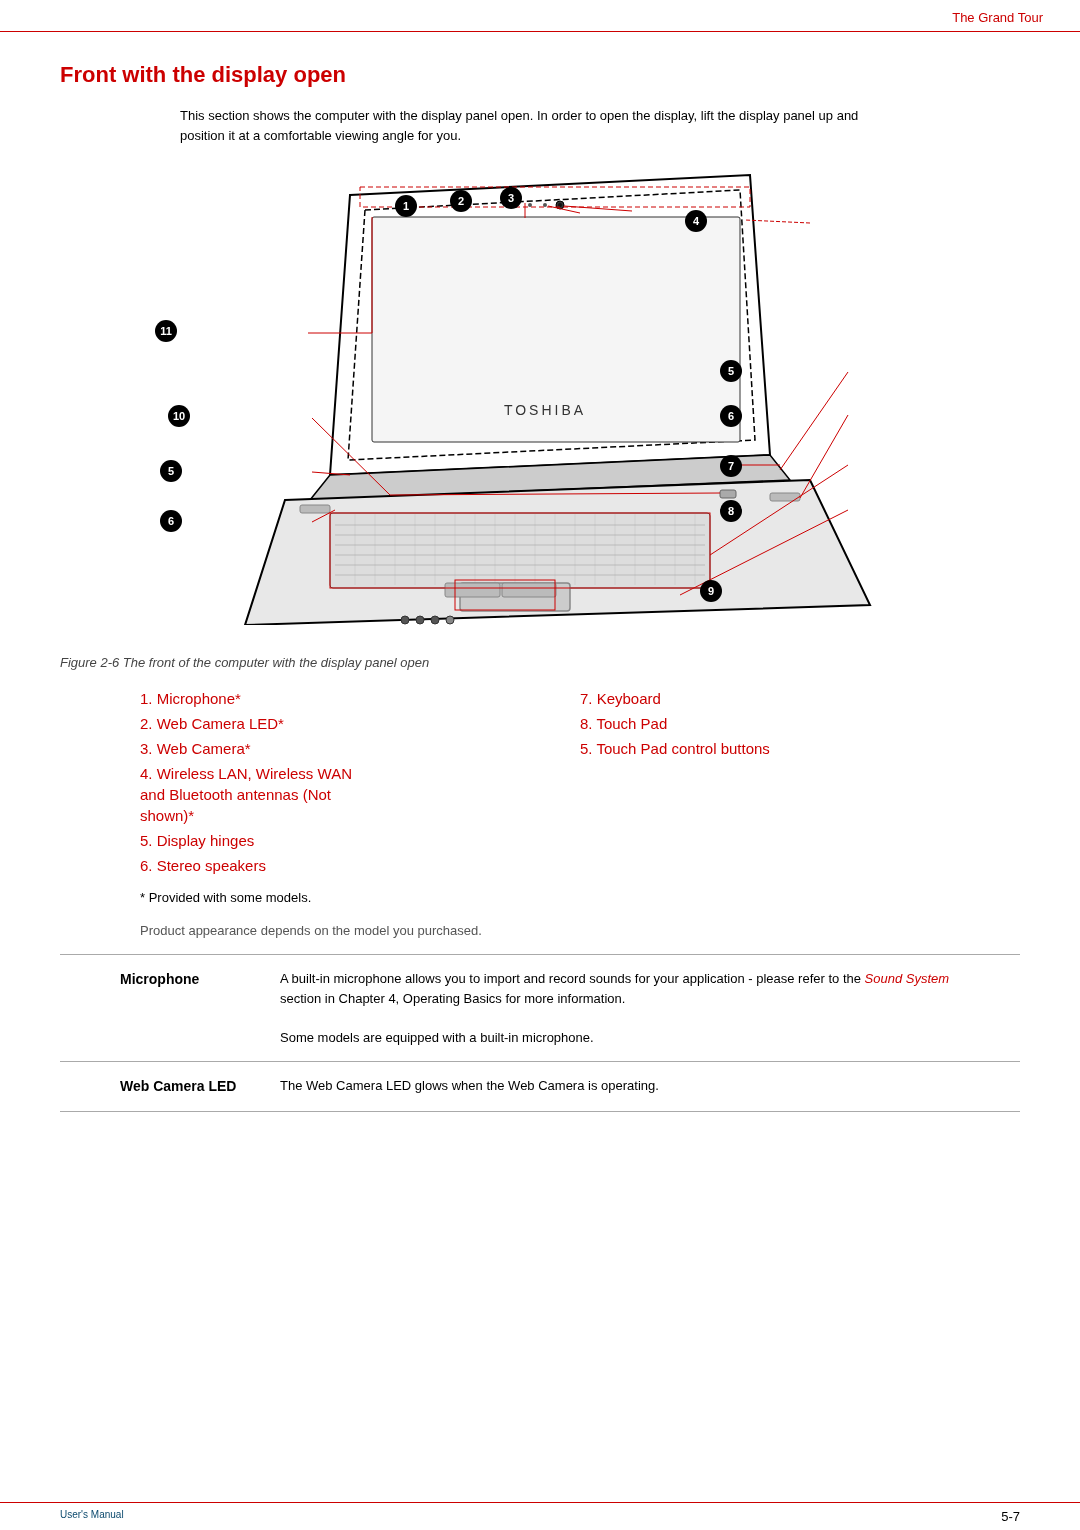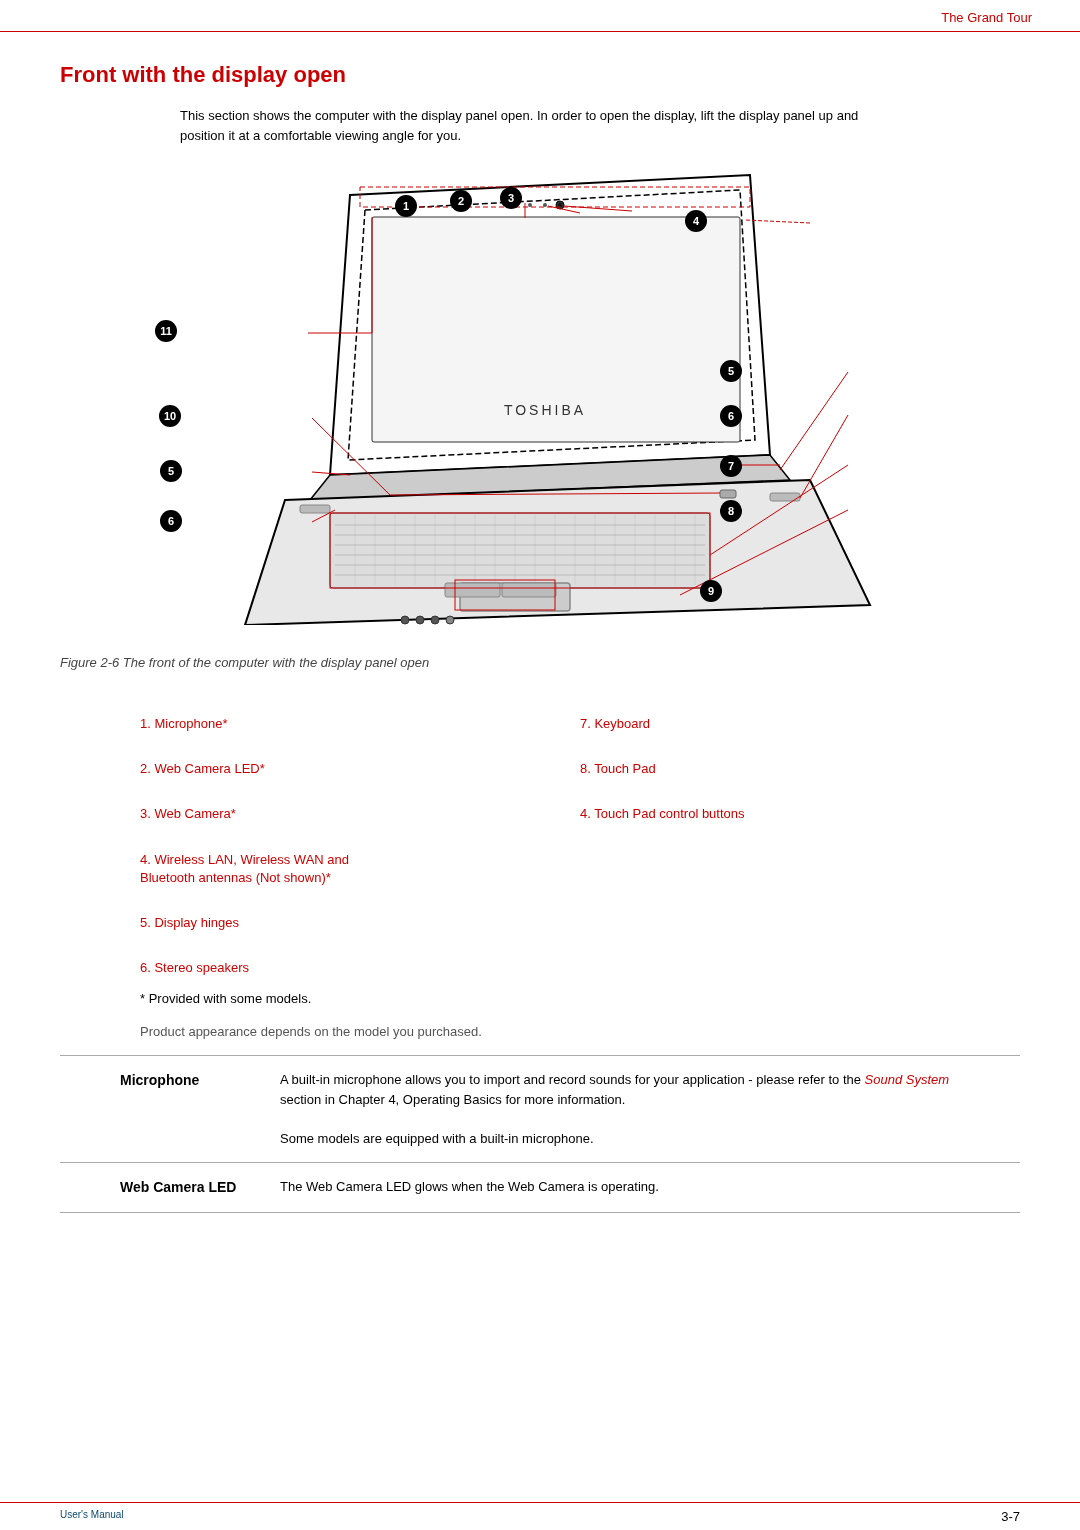--- a/index.html
+++ b/index.html
@@ -15,21 +15,21 @@
     .page-wrapper {
       width: 1080px;
       min-height: 1530px;
       padding: 0;
       position: relative;
     }
     
     .page-header {
       display: flex;
       justify-content: flex-end;
-      padding: 10px 48px 6px 60px;
+      padding: 10px 37px 6px 60px;
       border-bottom: 1px solid #c00;
     }
     .header-title {
       color: #c00;
       font-size: 13px;
     }
     
     .content {
       padding: 30px 60px 20px 60px;
     }
@@ -74,24 +74,23 @@
       gap: 0;
       margin-bottom: 10px;
       padding-left: 80px;
     }
     .parts-col {
       flex: 1;
       list-style: none;
     }
     .parts-col li {
       color: #c00;
-      font-size: 13px;
+      font-size: 15px;
       margin-bottom: 4px;
       line-height: 1.4;
-      margin-top: 27px;
     }
     .note-text {
       color: #000000;
       font-size: 13px;
       padding-left: 80px;
       margin-bottom: 18px;
     }
     .product-note {
       color: #555;
       font-size: 13px;
@@ -185,21 +184,21 @@
 
       <div class="callout" style="left:335px;top:30px;">1</div>
       <div class="callout" style="left:390px;top:25px;">2</div>
       <div class="callout" style="left:440px;top:22px;">3</div>
       <div class="callout" style="left:625px;top:45px;">4</div>
       <div class="callout" style="left:660px;top:195px;">5</div>
       <div class="callout" style="left:660px;top:240px;">6</div>
       <div class="callout" style="left:660px;top:290px;">7</div>
       <div class="callout" style="left:660px;top:335px;">8</div>
       <div class="callout" style="left:640px;top:415px;">9</div>
-      <div class="callout" style="left:99px;top:240px;">10</div>
+      <div class="callout" style="left:108px;top:240px;">10</div>
       <div class="callout" style="left:95px;top:155px;">11</div>
       <div class="callout" style="left:100px;top:295px;">5</div>
       <div class="callout" style="left:100px;top:345px;">6</div>
 
       <div class="diagram-svg-container">
         <svg viewBox="0 0 700 460" xmlns="http://www.w3.org/2000/svg" width="700" height="460">
 
           <path d="M160,30 L560,10 L580,290 L140,310 Z" fill="none" stroke="#000" stroke-width="2"></path>
 
           <path d="M175,45 L550,25 L565,275 L158,295 Z" fill="none" stroke="#000" stroke-width="1.5" stroke-dasharray="6,3"></path>
@@ -309,21 +308,21 @@
         <li>1. Microphone*</li>
         <li>2. Web Camera LED*</li>
         <li>3. Web Camera*</li>
         <li style="max-width:230px;">4. Wireless LAN, Wireless WAN and Bluetooth antennas (Not shown)*</li>
         <li>5. Display hinges</li>
         <li>6. Stereo speakers</li>
       </ul>
       <ul class="parts-col">
         <li>7. Keyboard</li>
         <li>8. Touch Pad</li>
-        <li>4. Touch Pad control buttons</li>
+        <li>5. Touch Pad control buttons</li>
         <li style="visibility:hidden;">-</li>
       </ul>
     </div>
 
     <div class="note-text">* Provided with some models.</div>
     <div class="product-note">Product appearance depends on the model you purchased.</div>
 
     <hr class="divider">
     <table class="comp-table">
       <tbody>
@@ -339,15 +338,15 @@
         <td>
           The Web Camera LED glows when the Web Camera is operating.
         </td>
       </tr>
     </tbody>
       </table>
   </div>
 
   <div class="page-footer">
     <span class="footer-left">User's Manual</span>
-    <span class="footer-right">3-7</span>
+    <span class="footer-right">5-7</span>
   </div>
 </div>
 
 </body></html>

